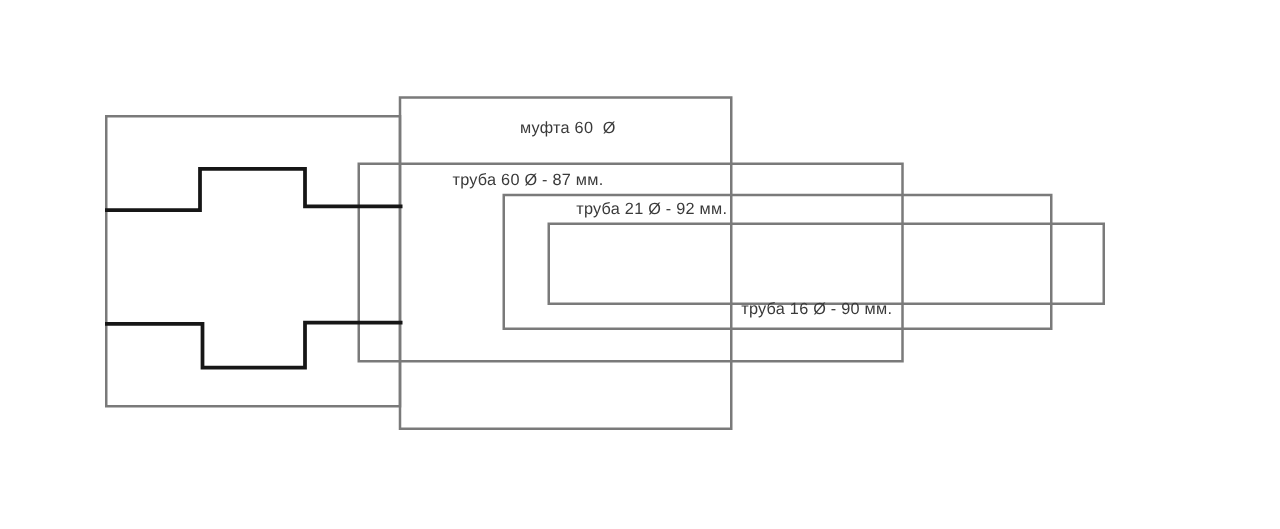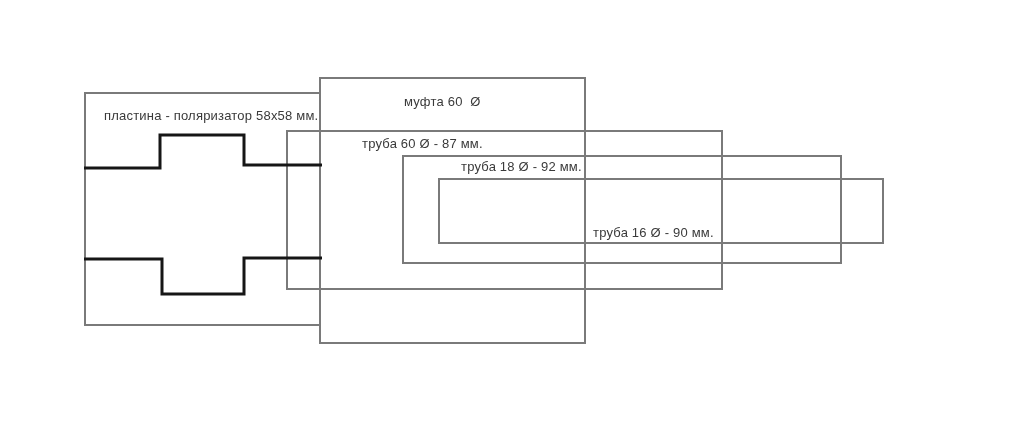--- a/index.html
+++ b/index.html
@@ -52,19 +52,18 @@
   <div class="part-box" style="left: 84px; top: 92px; width: 237px; height: 234px;"></div>
   <div class="part-box" style="left: 286px; top: 130px; width: 437px; height: 160px;"></div>
   <div class="part-box" style="left: 402px; top: 155px; width: 440px; height: 109px;"></div>
   <div class="part-box" style="left: 438px; top: 178px; width: 446px; height: 66px;"></div>
 
   <svg class="profile-svg" viewBox="0 0 1024 423" xmlns="http://www.w3.org/2000/svg">
     <polyline class="profile-line" points="84,168 160,168 160,135 244,135 244,165 322,165"></polyline>
     <polyline class="profile-line" points="84,259 162,259 162,294 244,294 244,258 322,258"></polyline>
   </svg>
 
-  <span class="part-label" style="left: 404px; top: 95px; text-align: right;">муфта 60  Ø</span>
-  <span class="part-label" style="left: 104px; top: 109px;">пластина - поляризатор 58х58 мм.</span>
+  <span class="part-label" style="left: 416px; top: 95px; text-align: right;">муфта 60  Ø</span>
   <span class="part-label" style="left: 362px; top: 137px;">труба 60 Ø - 87 мм.</span>
-  <span class="part-label" style="left: 461px; top: 160px;">труба 18 Ø - 92 мм.</span>
-  <span class="part-label" style="left: 593px; top: 226px;">труба 16 Ø - 90 мм.</span>
+  <span class="part-label" style="left: 461px; top: 160px;">труба 21 Ø - 92 мм.</span>
+  <span class="part-label" style="left: 593px; top: 240px;">труба 16 Ø - 90 мм.</span>
 
 </div>
 
 </body></html>

